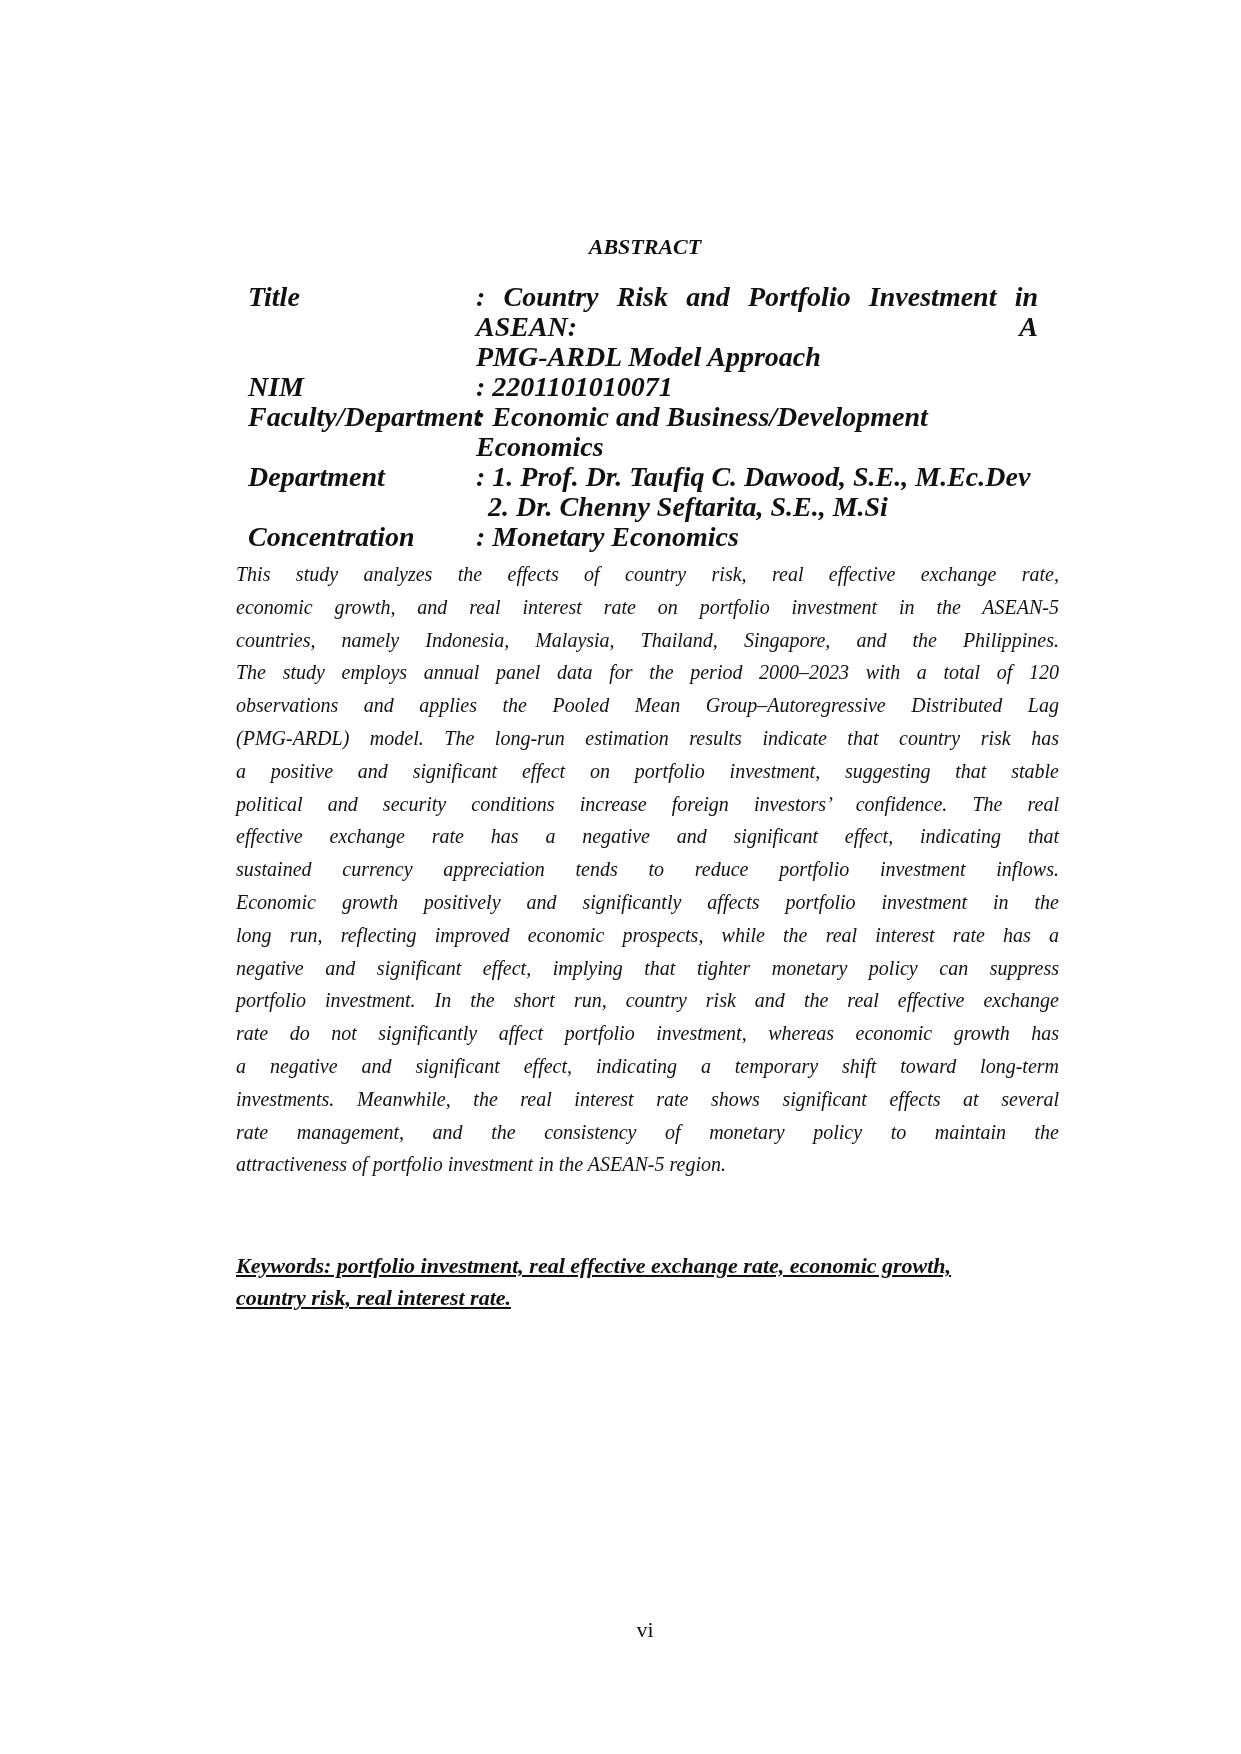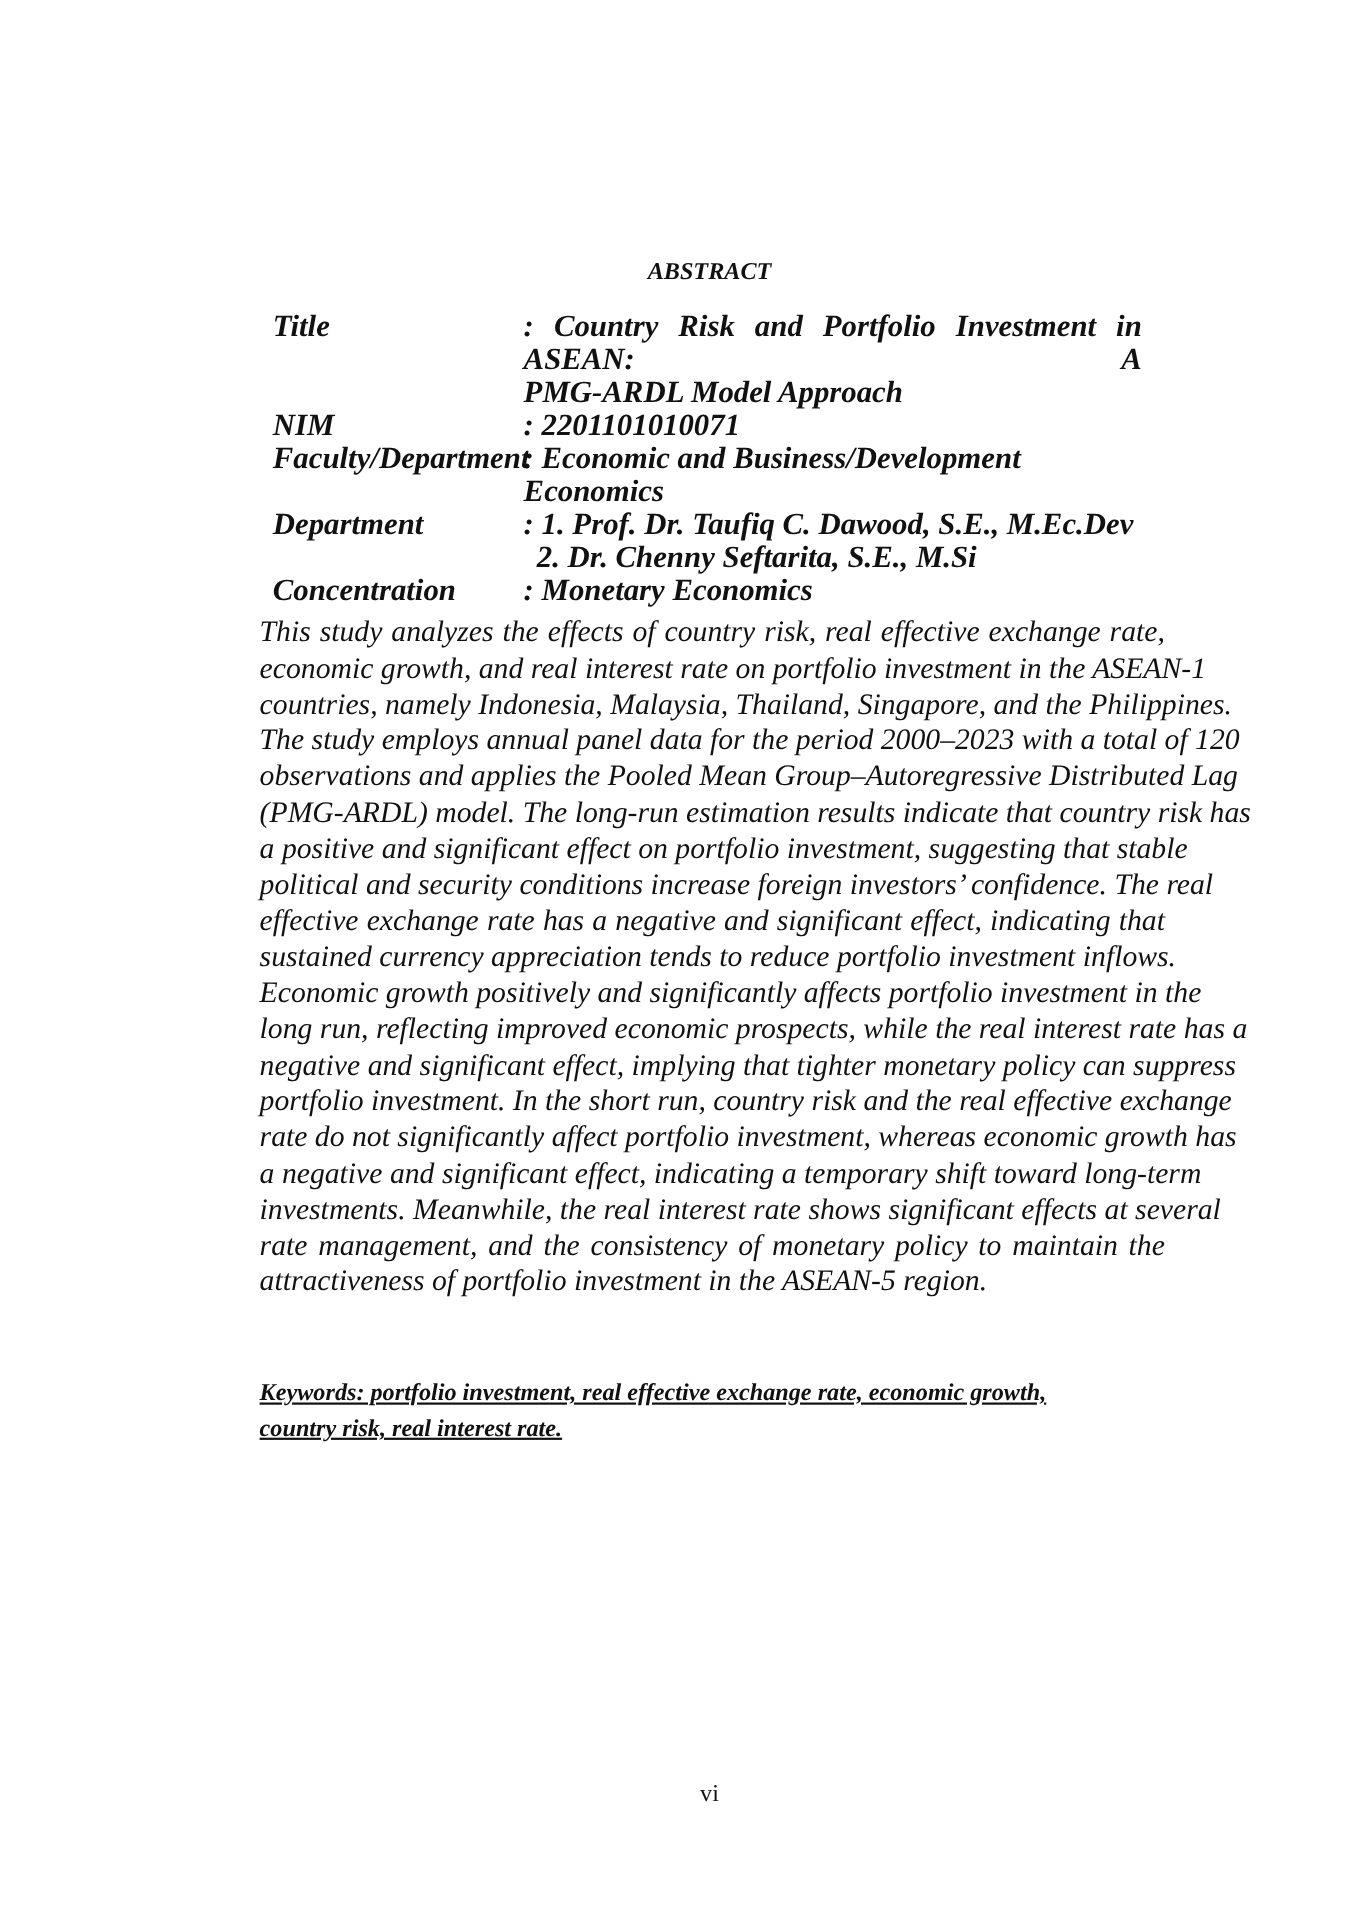--- a/index.html
+++ b/index.html
@@ -8,21 +8,21 @@
   .page { position: absolute; left: 0; top: 0; width: 1241px; height: 1754px; background: #ffffff; }
   .heading { position: absolute; left: 0; width: 1290px; top: 234px; text-align: center;
              font-size: 22px; font-weight: bold; font-style: italic; }
   .meta { position: absolute; left: 248px; top: 282px; width: 790px; }
   .meta-row { display: flex; font-size: 28px; font-weight: bold; font-style: italic; line-height: 30px; }
   .meta-label { width: 228px; flex: none; }
   .meta-value { flex: 1; }
   .meta-value .line { display: block; }
   .meta-value .justify { text-align: justify; text-align-last: justify; }
   .meta-value .indent { padding-left: 12px; }
-  .abstract { position: absolute; left: 236px; top: 558px; width: 823px; font-size: 27px;
+  .abstract { position: absolute; left: 236px; top: 558px; width: 823px; font-size: 20px;
               font-style: italic; line-height: 32.8px; }
   .abstract .line { display: block; text-align: justify; text-align-last: justify; white-space: nowrap; overflow: visible; }
   .abstract .line.last { text-align-last: left; }
   .keywords { position: absolute; left: 236px; top: 1250px; width: 823px; font-size: 22px;
               font-weight: bold; font-style: italic; line-height: 32px; }
   .keywords .line { display: block; text-decoration: underline; }
   .page-number { position: absolute; left: 0; width: 1290px; top: 1617px; text-align: center; font-size: 22px; }
 </style>
 </head>
 <body>
@@ -60,21 +60,21 @@
     <div class="meta-row">
       <div class="meta-label">Concentration</div>
       <div class="meta-value">
         <span class="line">: Monetary Economics</span>
       </div>
     </div>
   </div>
 
   <div class="abstract">
     <span class="line">This study analyzes the effects of country risk, real effective exchange rate,</span>
-    <span class="line">economic growth, and real interest rate on portfolio investment in the ASEAN-1</span>
+    <span class="line">economic growth, and real interest rate on portfolio investment in the ASEAN-5</span>
     <span class="line">countries, namely Indonesia, Malaysia, Thailand, Singapore, and the Philippines.</span>
     <span class="line">The study employs annual panel data for the period 2000–2023 with a total of 120</span>
     <span class="line">observations and applies the Pooled Mean Group–Autoregressive Distributed Lag</span>
     <span class="line">(PMG-ARDL) model. The long-run estimation results indicate that country risk has</span>
     <span class="line">a positive and significant effect on portfolio investment, suggesting that stable</span>
     <span class="line">political and security conditions increase foreign investors’ confidence. The real</span>
     <span class="line">effective exchange rate has a negative and significant effect, indicating that</span>
     <span class="line">sustained currency appreciation tends to reduce portfolio investment inflows.</span>
     <span class="line">Economic growth positively and significantly affects portfolio investment in the</span>
     <span class="line">long run, reflecting improved economic prospects, while the real interest rate has a</span>

